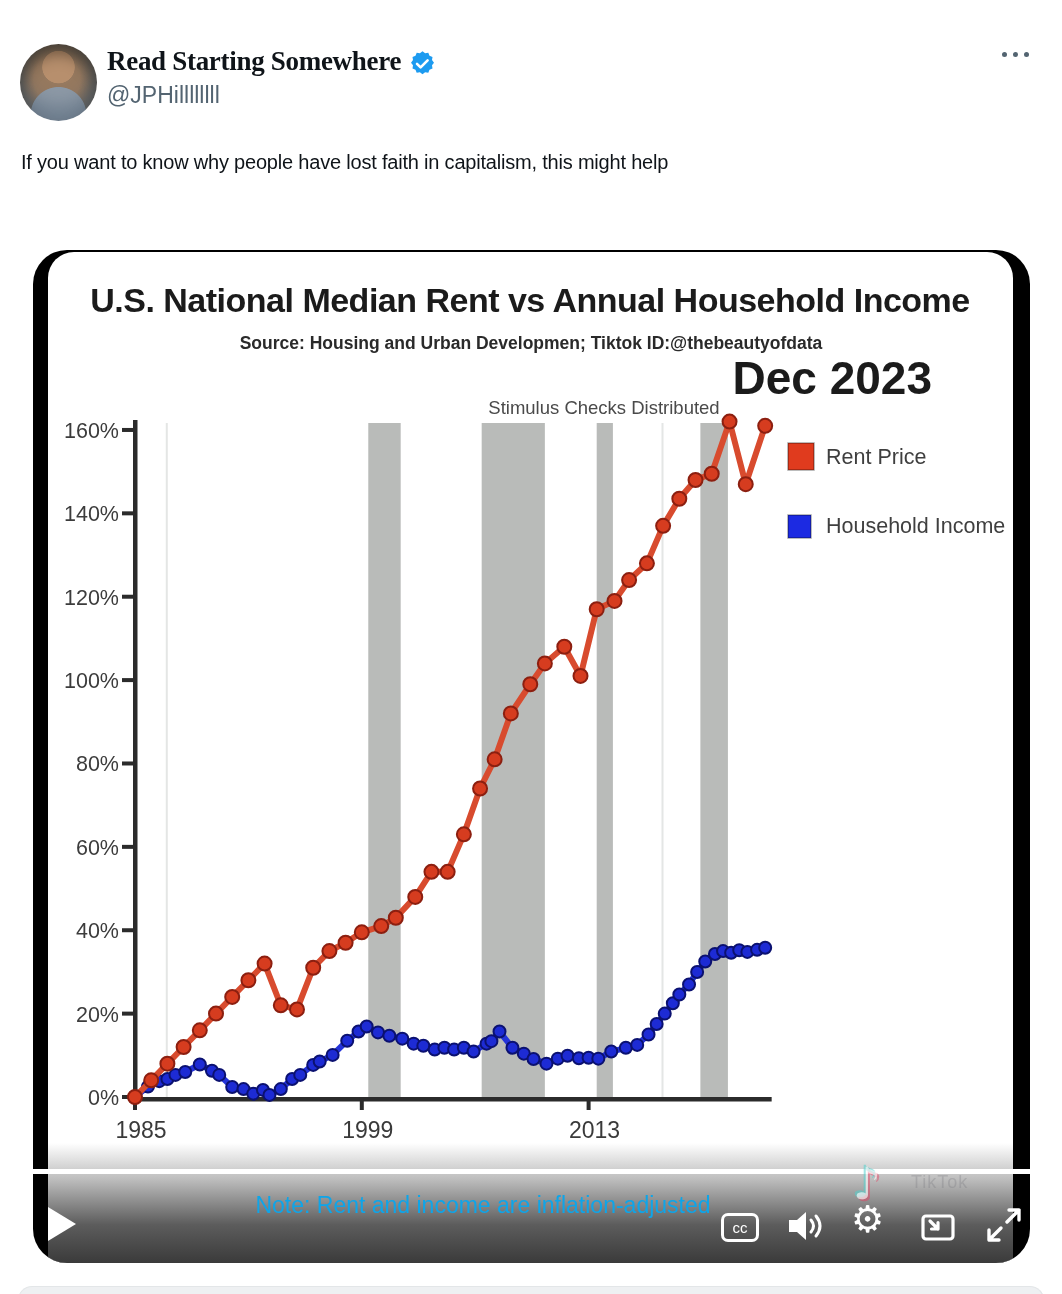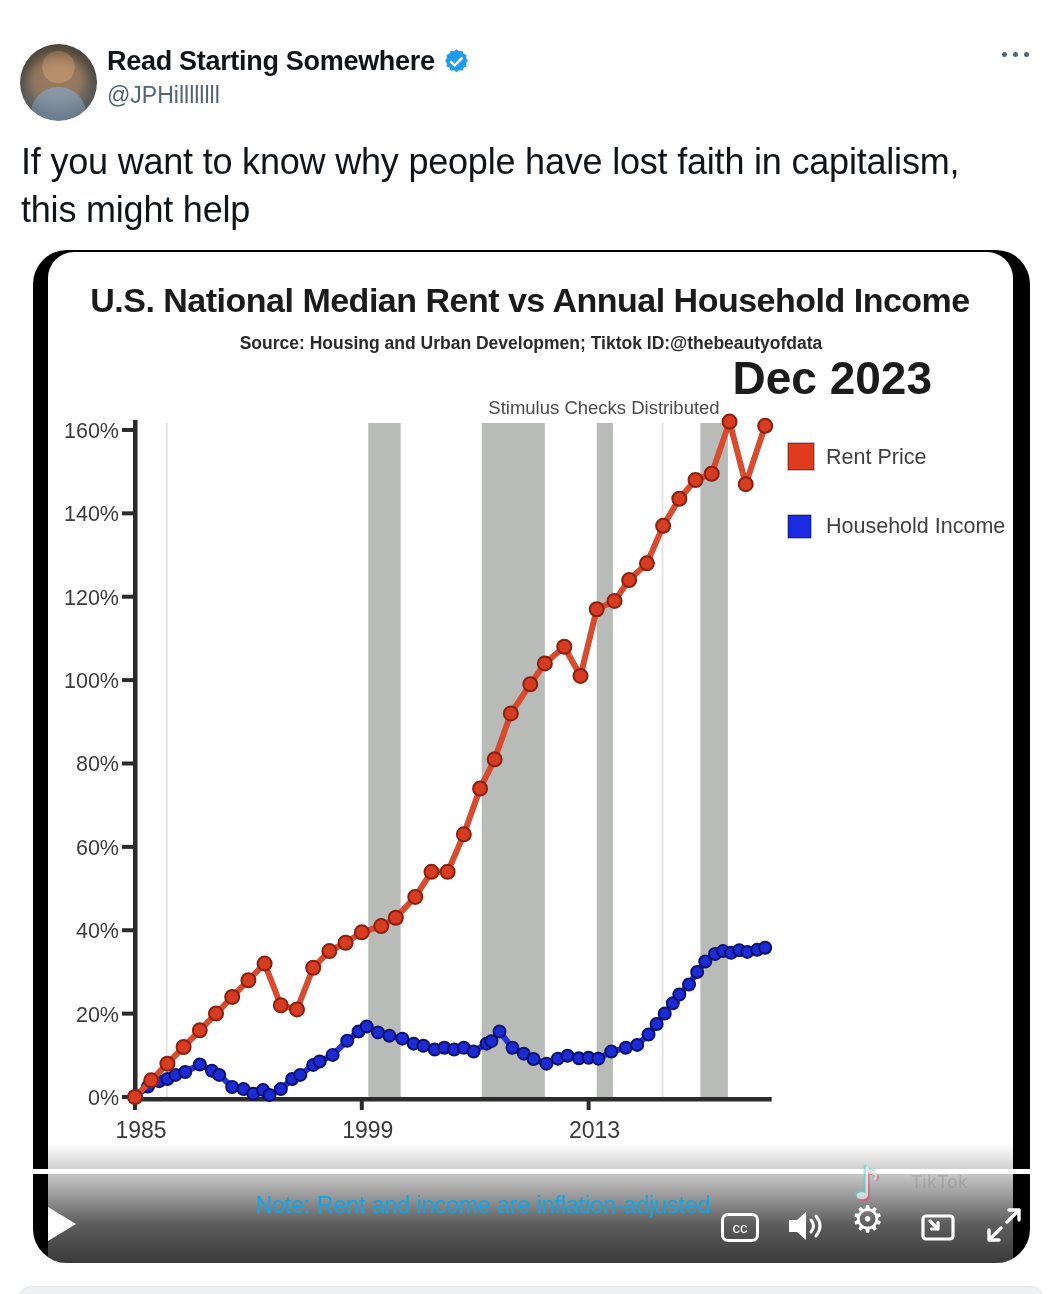--- a/index.html
+++ b/index.html
@@ -8,26 +8,26 @@
   .abs { position:absolute; }
 
   
   .avatar { left:20px; top:44px; width:77px; height:77px; border-radius:50%;
     background:
       radial-gradient(circle at 50% 92%, #8d99a6 0 34%, rgba(0,0,0,0) 35%),
       radial-gradient(circle at 50% 30%, #b78f6d 0 24%, rgba(0,0,0,0) 25%),
       radial-gradient(circle at 48% 46%, #96795f 0 40%, #6e655a 62%, #4e4c48 100%);
     box-shadow: inset 0 -14px 18px rgba(70,90,110,.45), inset 0 10px 14px rgba(40,30,20,.5);
   }
-  .name-row { left:107px; top:45px; height:32px; display:flex; align-items:center; gap:8px; }
+  .name-row { left:107px; top:45px; height:32px; display:flex; align-items:flex-end; gap:8px;font-family:Liberation Serif, serif; }
   .display-name { font-size:27px; font-weight:700; color:#0f1419; letter-spacing:-.3px; }
   .handle { left:107px; top:82px; font-size:23px; color:#536471;text-align:right; }
   .more-btn { left:1002px; top:52px; display:flex; gap:6px; cursor:pointer; }
   .more-btn i { width:5px; height:5px; border-radius:50%; background:#536471; display:block; }
-  .tweet-text { left:21px; top:138px; width:1000px; font-size:36px; line-height:48px;
+  .tweet-text { left:21px; top:138px; width:1000px; font-size:20px; line-height:48px;
                 color:#0f1419; letter-spacing:-.2px; }
 
   
   .video-card { left:33px; top:250px; width:997px; height:1013px; background:#000;
                 border-radius:34px; overflow:hidden; }
   .video-inner { position:absolute; left:15px; top:2px; width:965px; height:1011px;
                  background:#fff; border-radius:26px 26px 0 0; }
   .chart-wrap { position:absolute; left:0; top:0; width:965px; height:1011px; }
 
   .note-text { position:absolute; left:15px; top:942px; width:870px; text-align:center;

